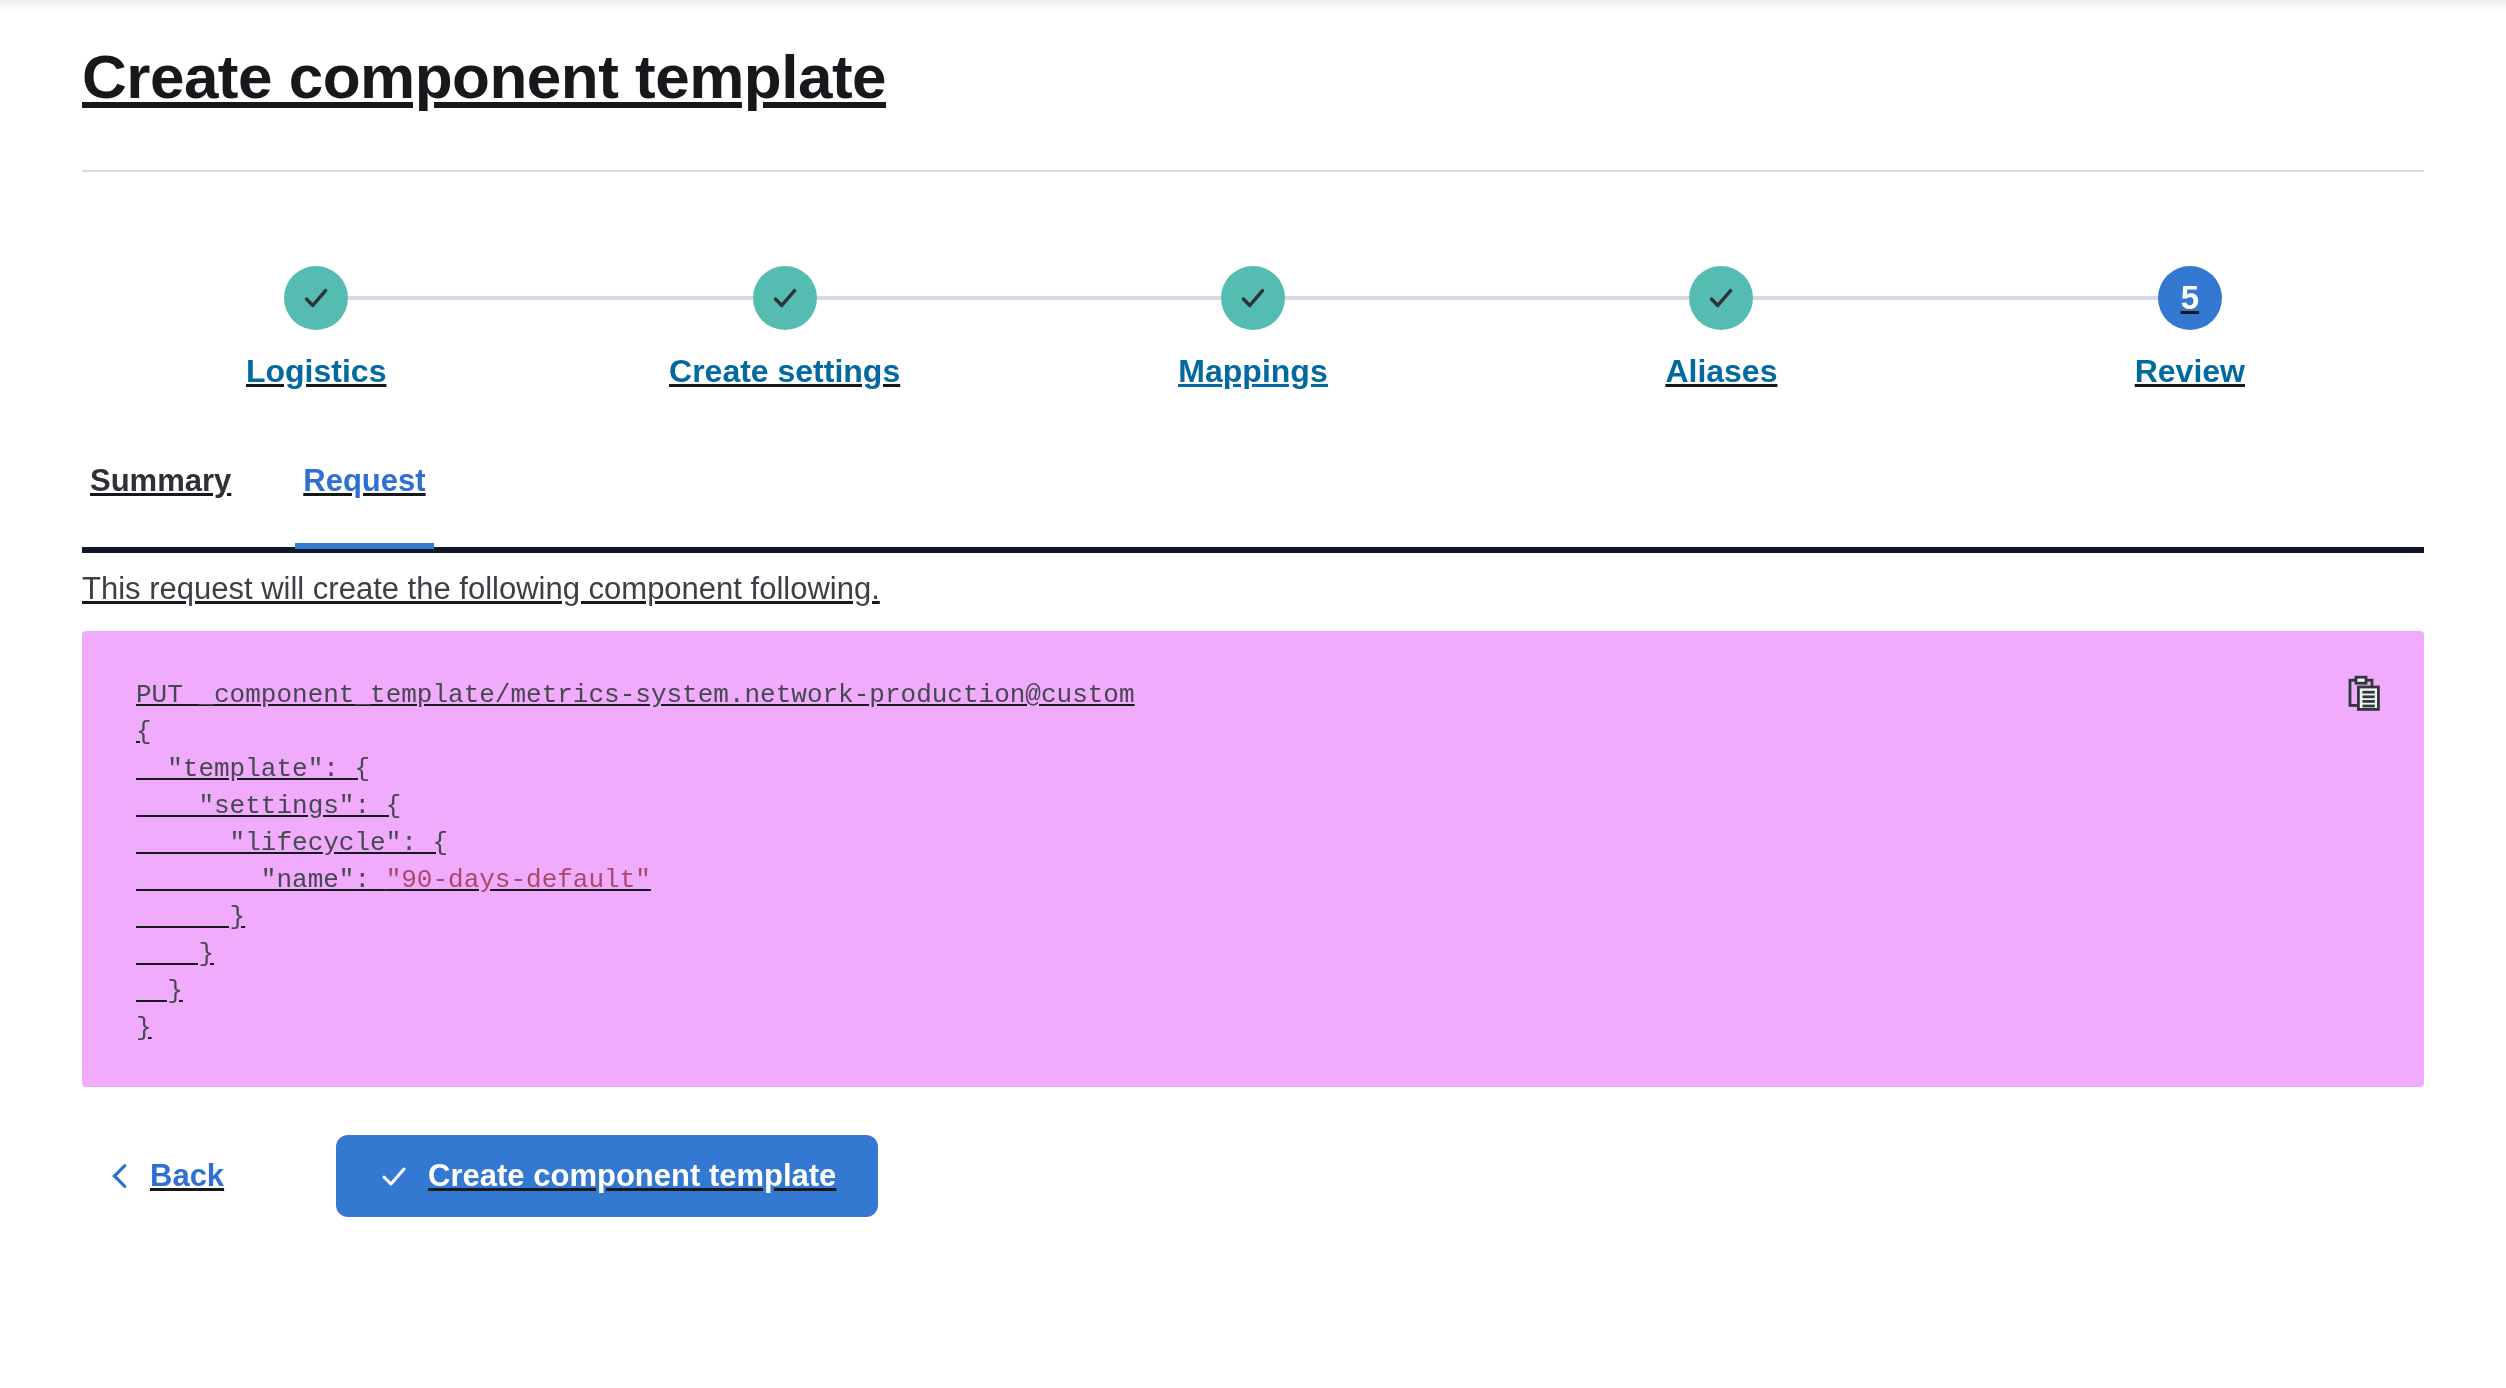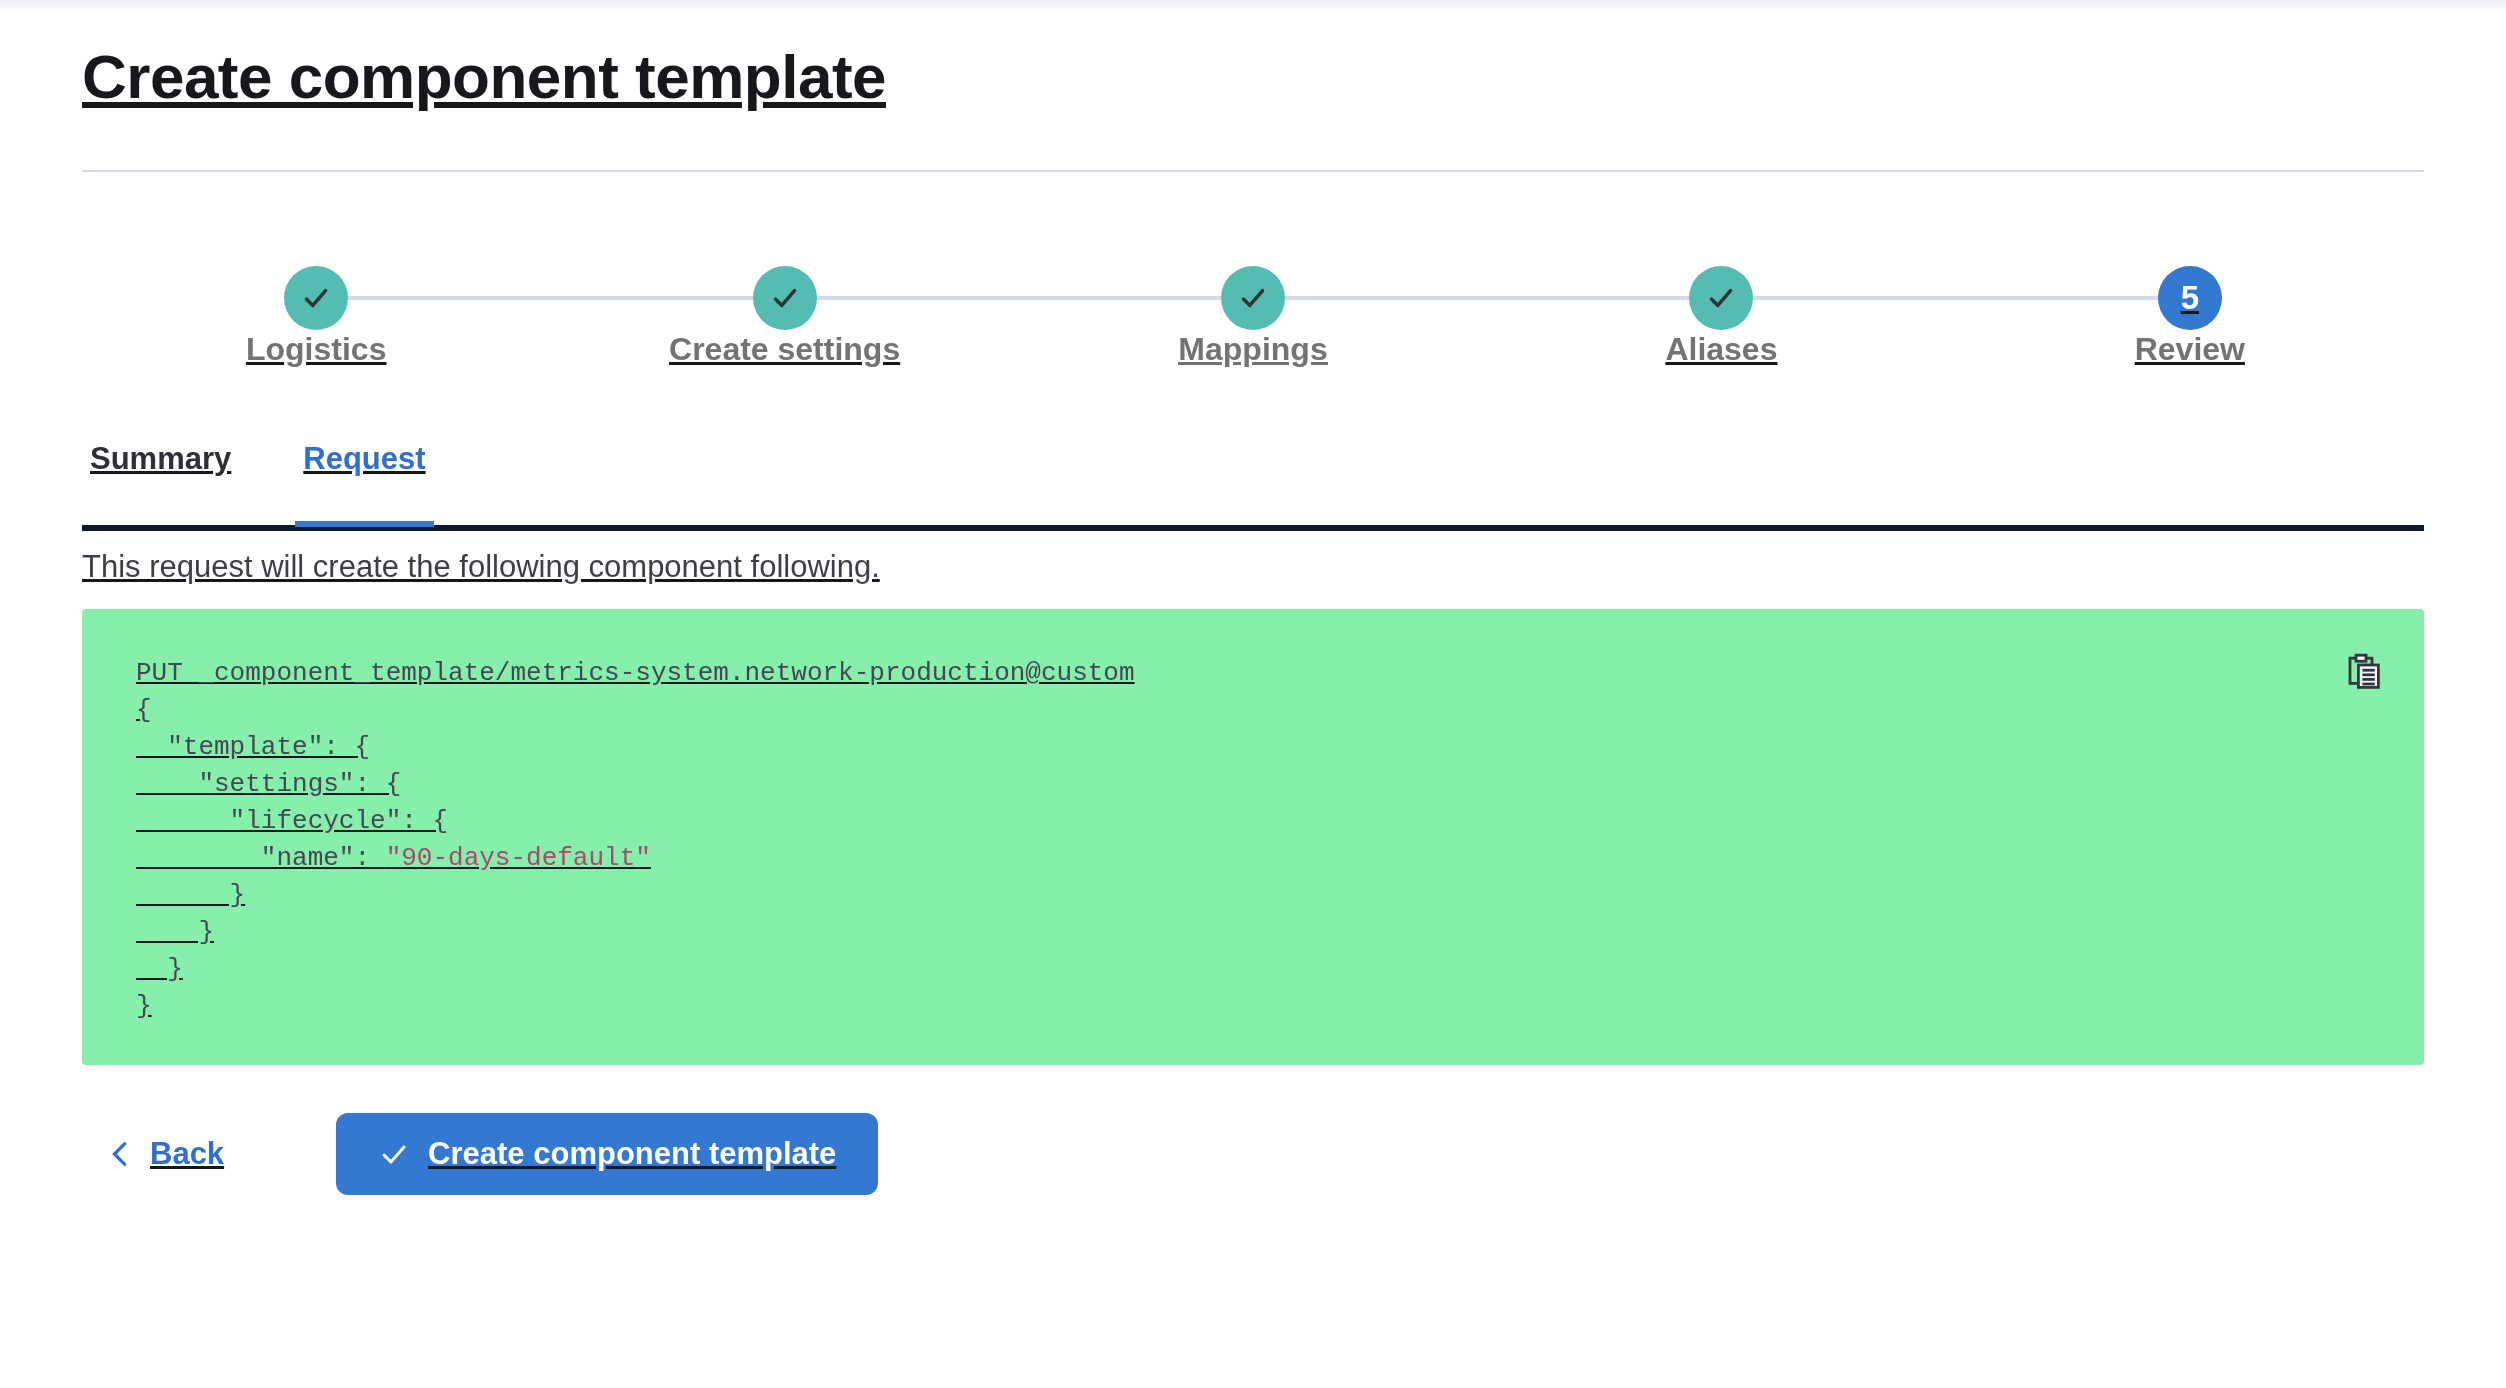--- a/index.html
+++ b/index.html
@@ -46,22 +46,23 @@
   .step-circle {
     width: 64px; height: 64px; border-radius: 50%;
     background: #54bcb0; z-index: 1;
     display: flex; align-items: center; justify-content: center;
   }
   .step-circle.is-current {
     background: #3378d1; color: #ffffff;
     font-size: 33px; font-weight: 600;
   }
   .step-label {
+    margin-top: 22px;
     font-size: 32px; line-height: 38px; font-weight: 700;
-    color: #737373; white-space: nowrap;
+    color: #0369a1; white-space: nowrap;
   }
   .step-label.underlined { text-decoration: underline; }
 
   
   .review-heading {
     margin: 86px 0 0;
     font-size: 46px; line-height: 56px; font-weight: 700;
     color: #17181c; letter-spacing: -0.3px;
   }
 
@@ -87,21 +88,21 @@
   .request-description {
     margin: 14px 0 0;
     font-size: 31px; line-height: 44px;
     color: #3c3f46;
   }
 
   
   .code-block {
     position: relative;
     margin-top: 20px;
-    background: #86efac;
+    background: #f0abfc;
     border-radius: 4px;
     padding: 46px 120px 40px 54px;
   }
   .code-line {
     font-family: "Liberation Mono", "DejaVu Sans Mono", monospace;
     font-size: 26px; line-height: 37px;
     color: #45484f; white-space: pre;
   }
   .code-line .str { color: #a84a6b; }
   .copy-button {

